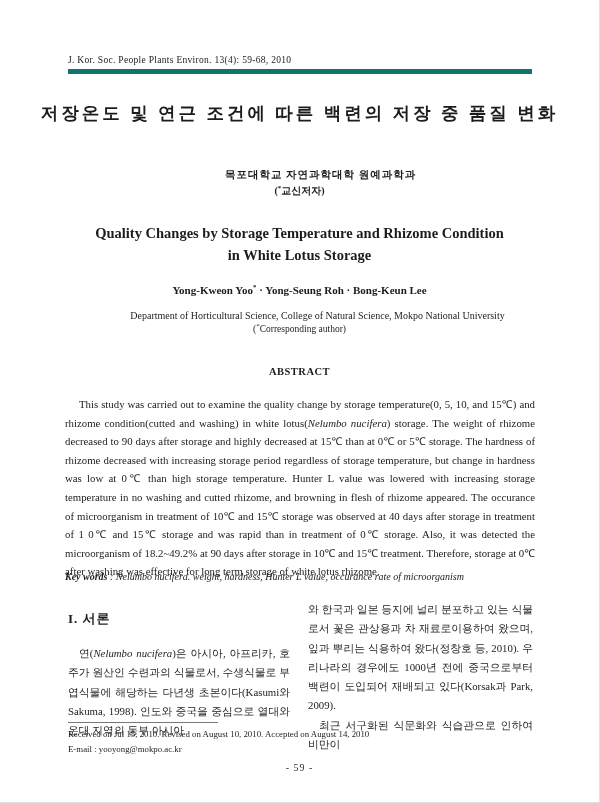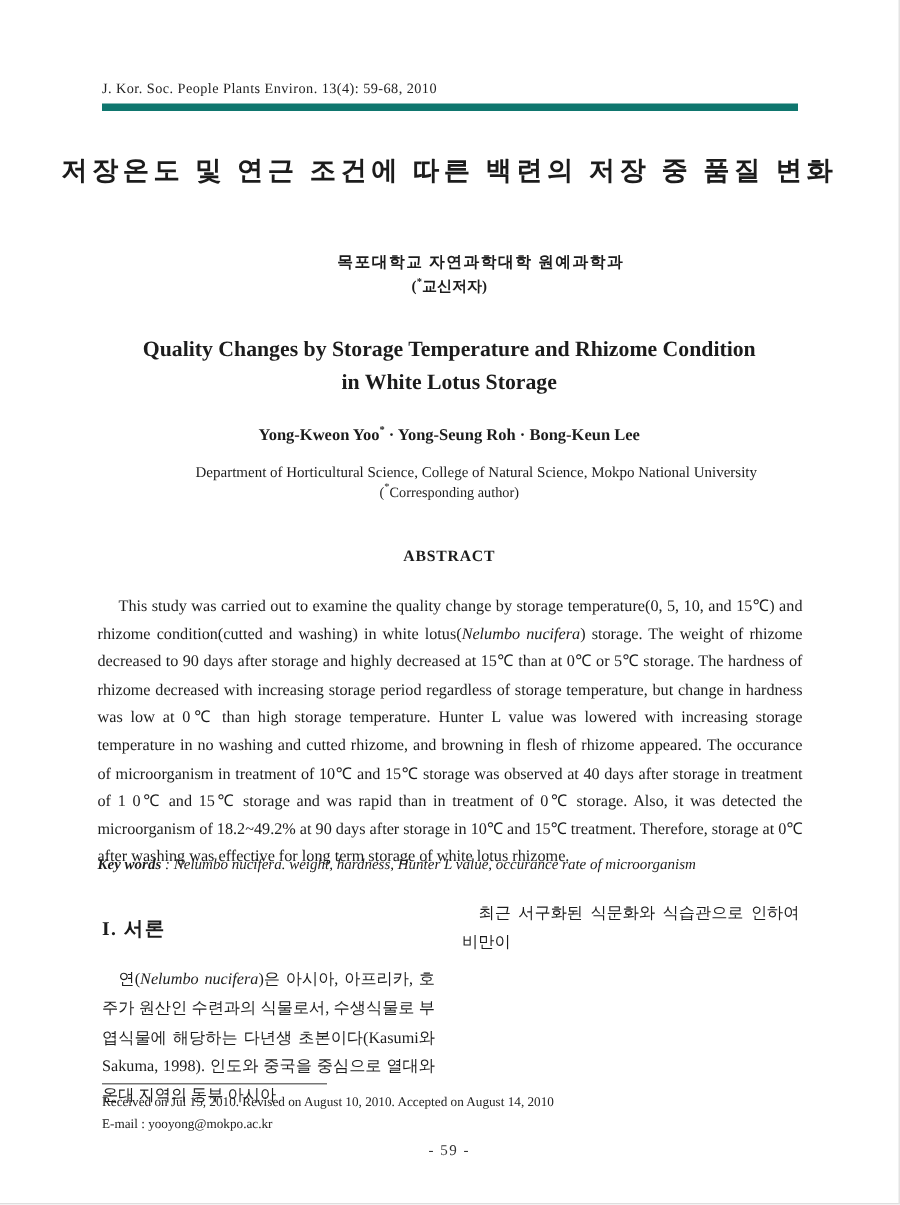--- a/index.html
+++ b/index.html
@@ -162,20 +162,21 @@
 
   <div class="abs intro-heading">
     <span>I. 서론</span>
   </div>
 
   <div class="abs col col-left">
     <p><span>연(</span><span class="ital">Nelumbo nucifera</span><span>)은 아시아, 아프리카, 호주가 원산인 수련과의 식물로서, 수생식물로 부엽식물에 해당하는 다년생 초본이다(Kasumi와 Sakuma, 1998). 인도와 중국을 중심으로 열대와 온대 지역의 동부 아시아</span></p>
   </div>
 
   <div class="abs col col-right">
+    <p style="text-indent:0;">와 한국과 일본 등지에 널리 분포하고 있는 식물로서 꽃은 관상용과 차 재료로이용하여 왔으며, 잎과 뿌리는 식용하여 왔다(정창호 등, 2010). 우리나라의 경우에도 1000년 전에 중국으로부터 백련이 도입되어 재배되고 있다(Korsak과 Park, 2009).</p>
     <p>최근 서구화된 식문화와 식습관으로 인하여 비만이</p>
   </div>
 
   <div class="abs footnote-rule"></div>
 
   <div class="abs footnote">
     <div>Received on Jul 15, 2010. Revised on August 10, 2010. Accepted on August 14, 2010</div>
     <div>E-mail : yooyong@mokpo.ac.kr</div>
   </div>
 

